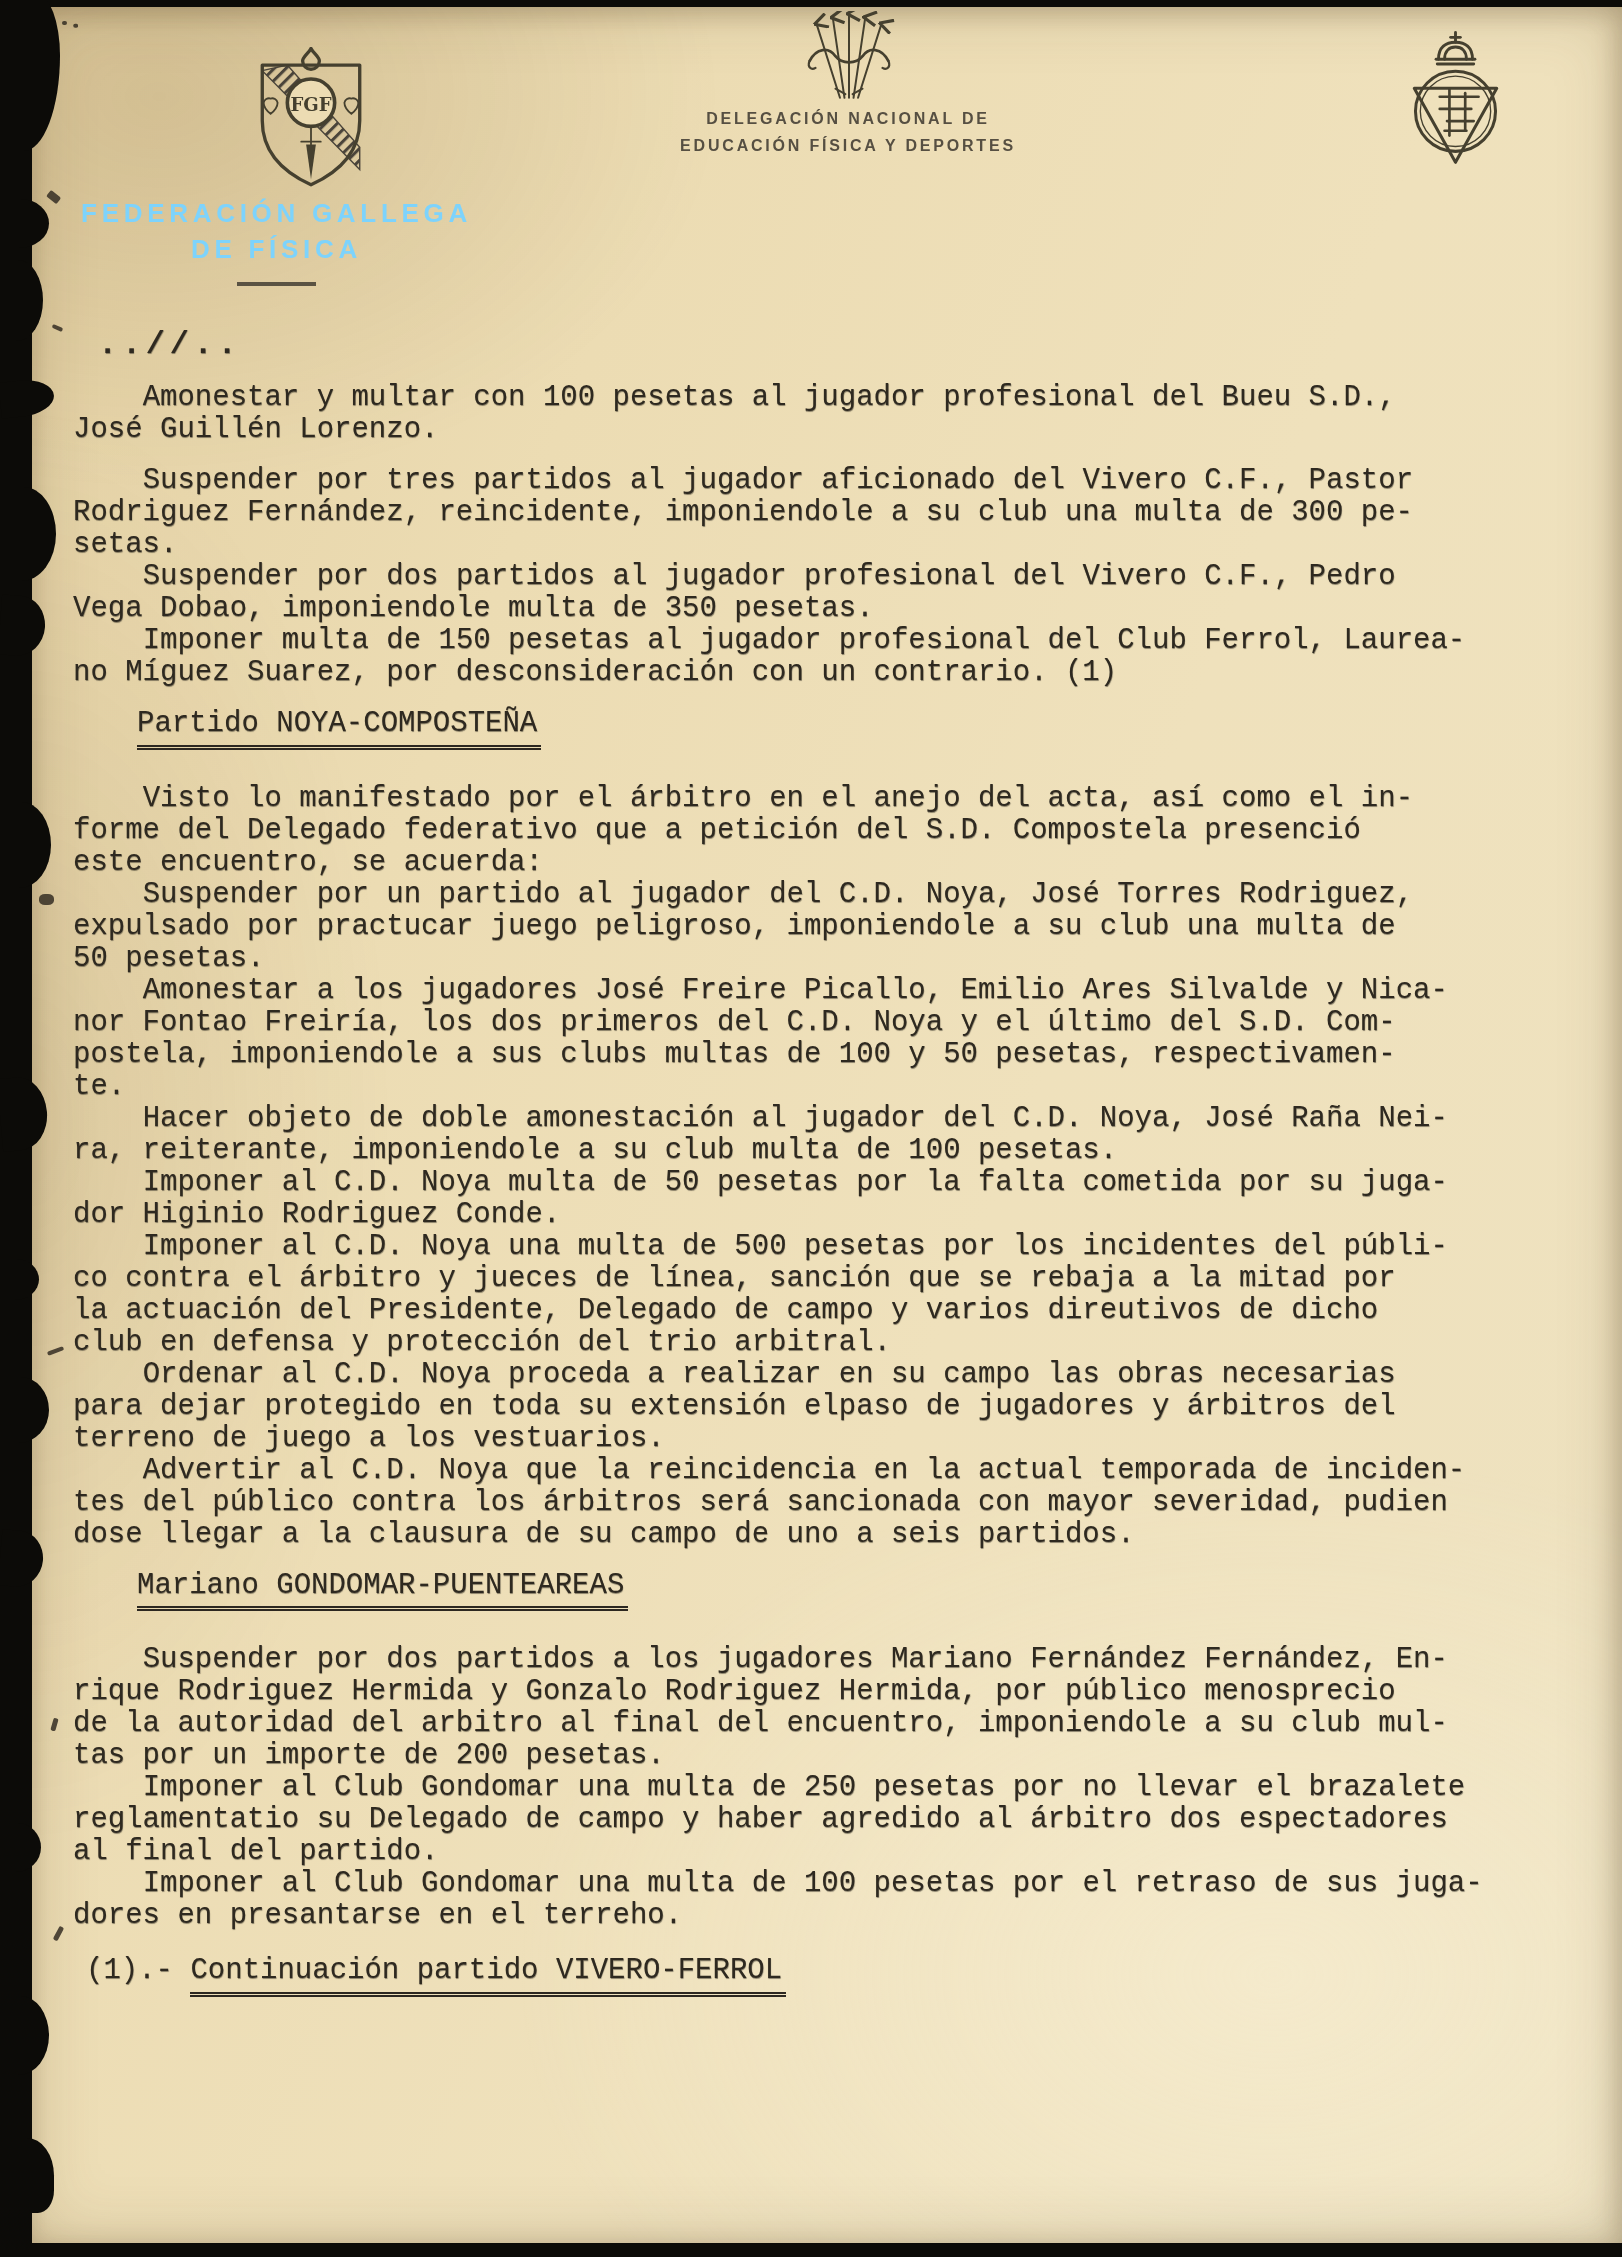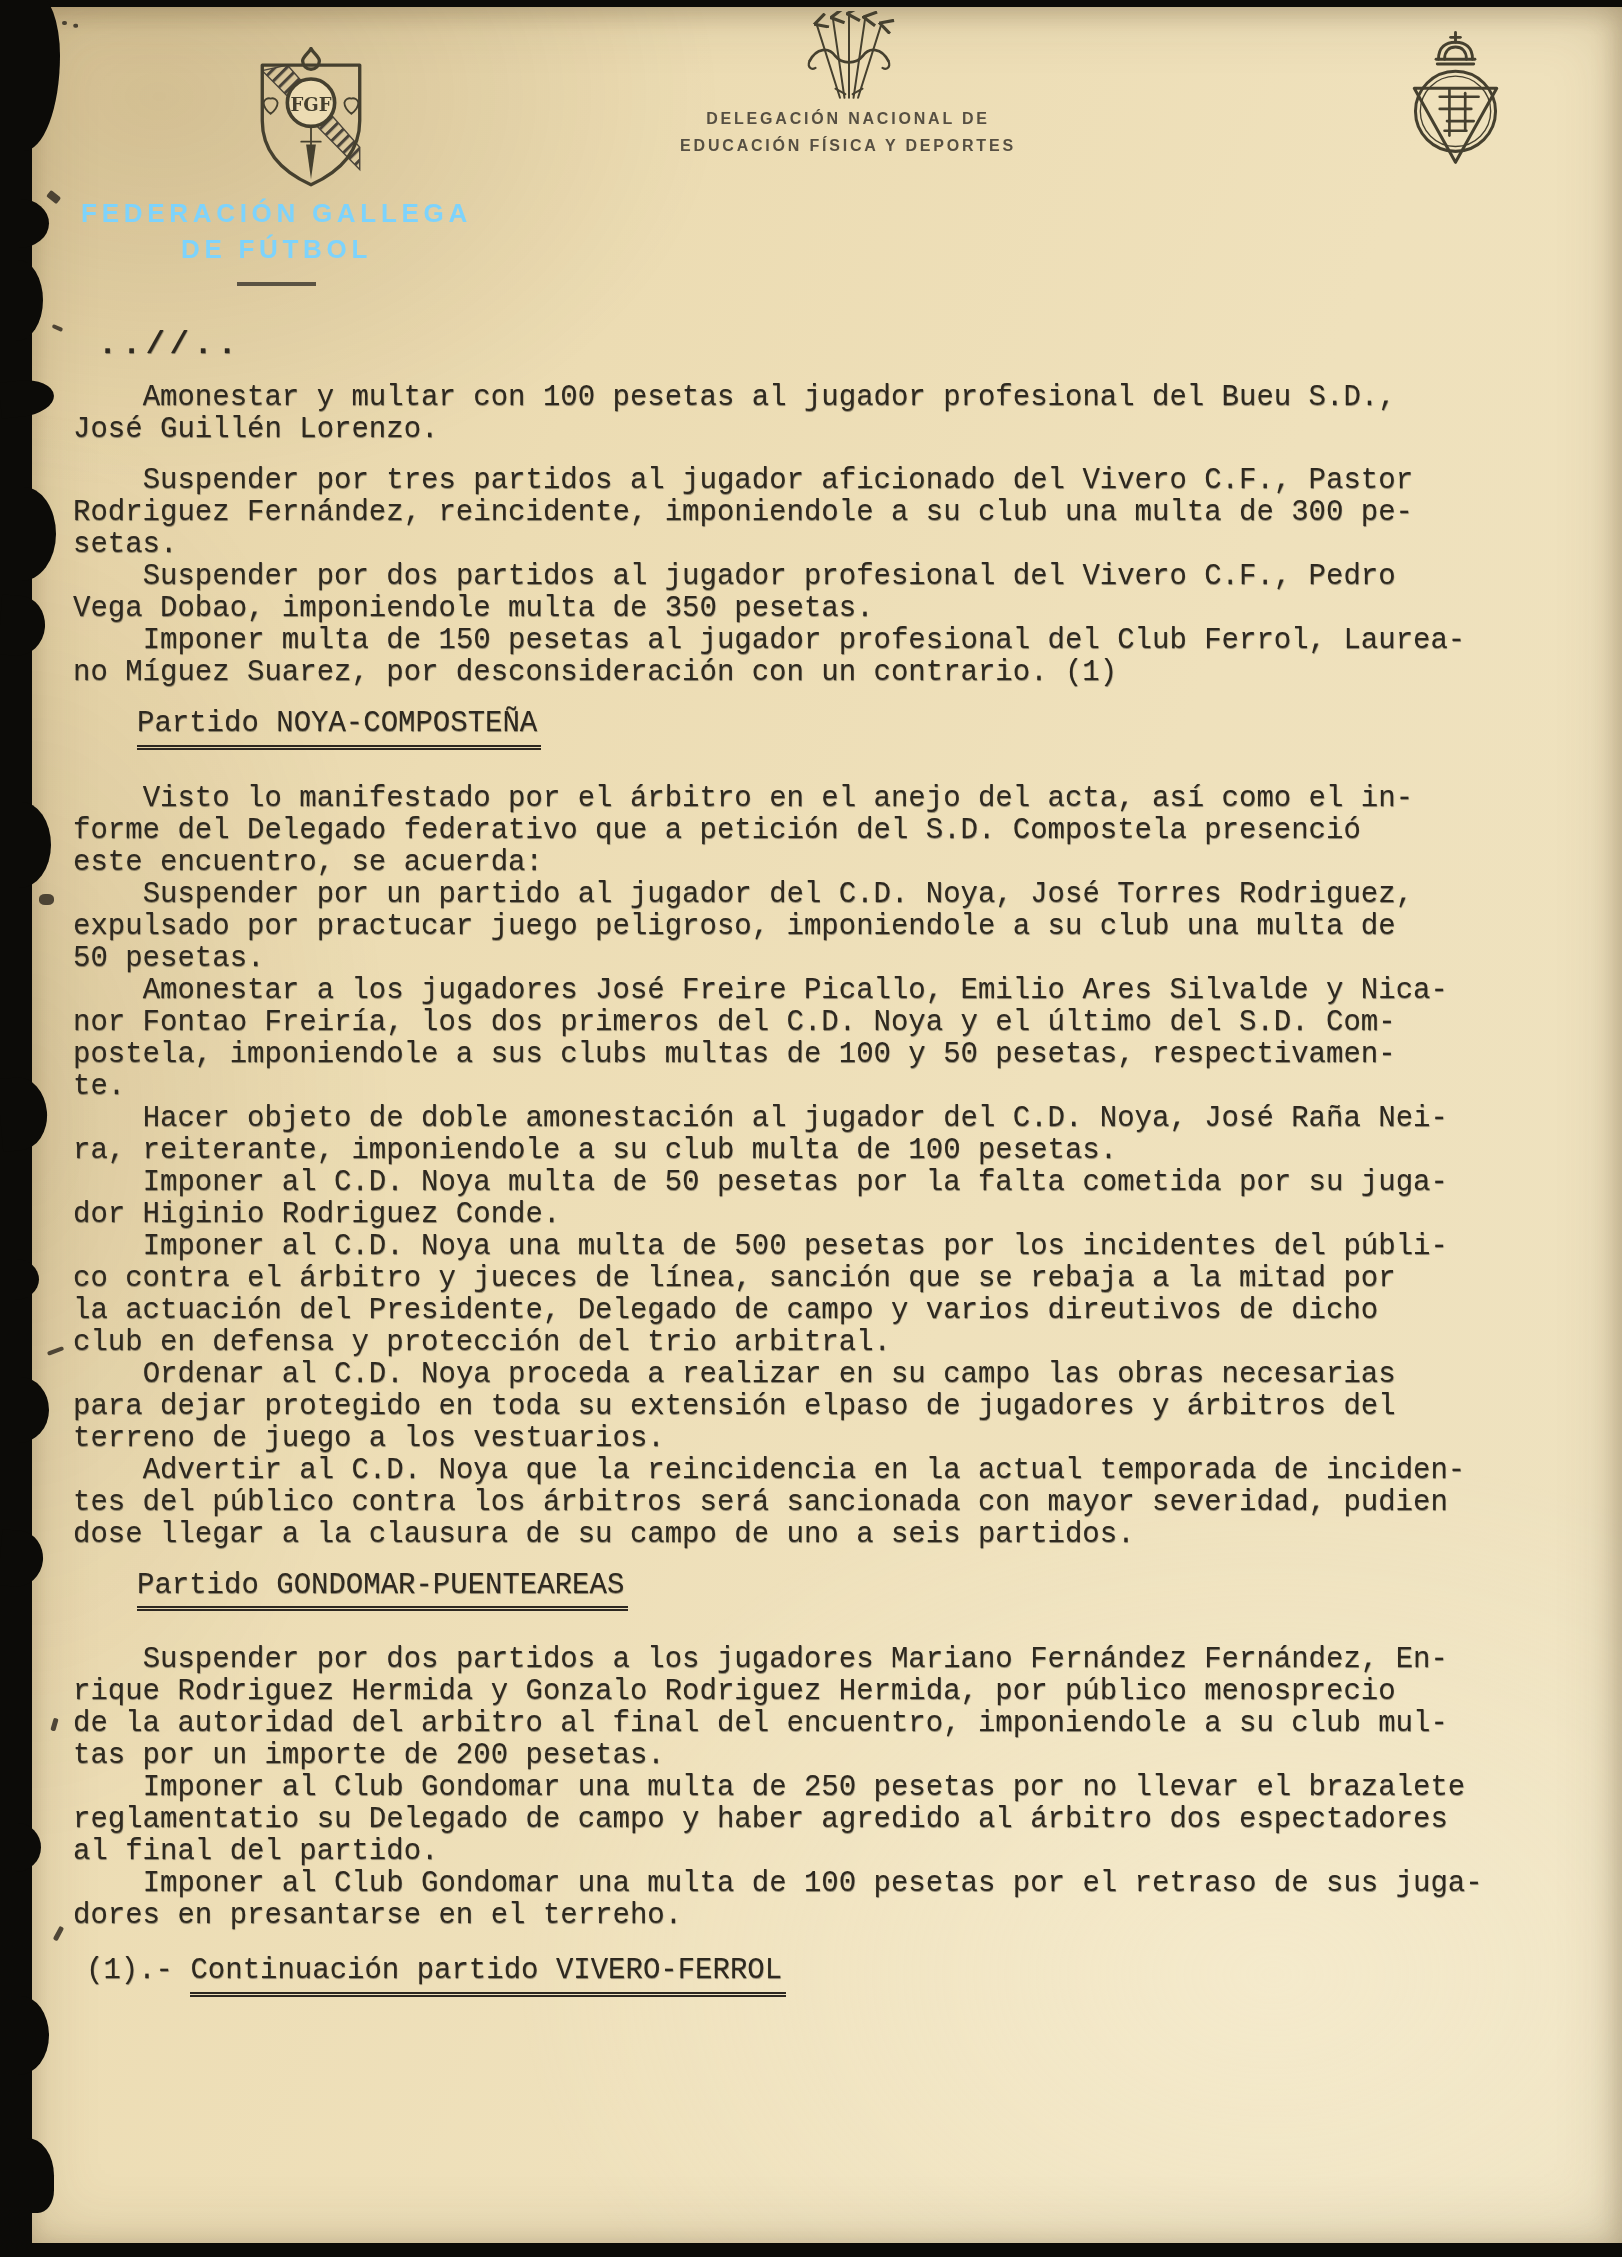--- a/index.html
+++ b/index.html
@@ -155,21 +155,21 @@
       <line x1="48" y1="80" x2="70" y2="80"></line>
       <line x1="46" y1="88" x2="64" y2="88"></line>
       <line x1="50" y1="53" x2="50" y2="92"></line>
       <line x1="63" y1="57" x2="63" y2="87"></line>
     </g>
   </svg>
 </div>
 
 <div class="org-left">
   <div>FEDERACIÓN GALLEGA</div>
-  <div>DE FÚTBOL</div>
+  <div>DE FÍSICA</div>
   <div class="rule"></div>
 </div>
 
 <div class="org-center">
   <div>DELEGACIÓN NACIONAL DE</div>
   <div>EDUCACIÓN FÍSICA Y DEPORTES</div>
 </div>
 
 <div class="typed cont-mark">..//..</div>
 
@@ -207,21 +207,21 @@
 la actuación del Presidente, Delegado de campo y varios direutivos de dicho
 club en defensa y protección del trio arbitral.
     Ordenar al C.D. Noya proceda a realizar en su campo las obras necesarias
 para dejar protegido en toda su extensión elpaso de jugadores y árbitros del
 terreno de juego a los vestuarios.
     Advertir al C.D. Noya que la reincidencia en la actual temporada de inciden-
 tes del público contra los árbitros será sancionada con mayor severidad, pudien
 dose llegar a la clausura de su campo de uno a seis partidos.</p>
 
   <div class="sec-heading">
-    <span class="h-text">Partido GONDOMAR-PUENTEAREAS</span>
+    <span class="h-text">Mariano GONDOMAR-PUENTEAREAS</span>
   </div>
   <p class="para">    Suspender por dos partidos a los jugadores Mariano Fernández Fernández, En-
 rique Rodriguez Hermida y Gonzalo Rodriguez Hermida, por público menosprecio
 de la autoridad del arbitro al final del encuentro, imponiendole a su club mul-
 tas por un importe de 200 pesetas.
     Imponer al Club Gondomar una multa de 250 pesetas por no llevar el brazalete
 reglamentatio su Delegado de campo y haber agredido al árbitro dos espectadores
 al final del partido.
     Imponer al Club Gondomar una multa de 100 pesetas por el retraso de sus juga-
 dores en presantarse en el terreho.</p>

